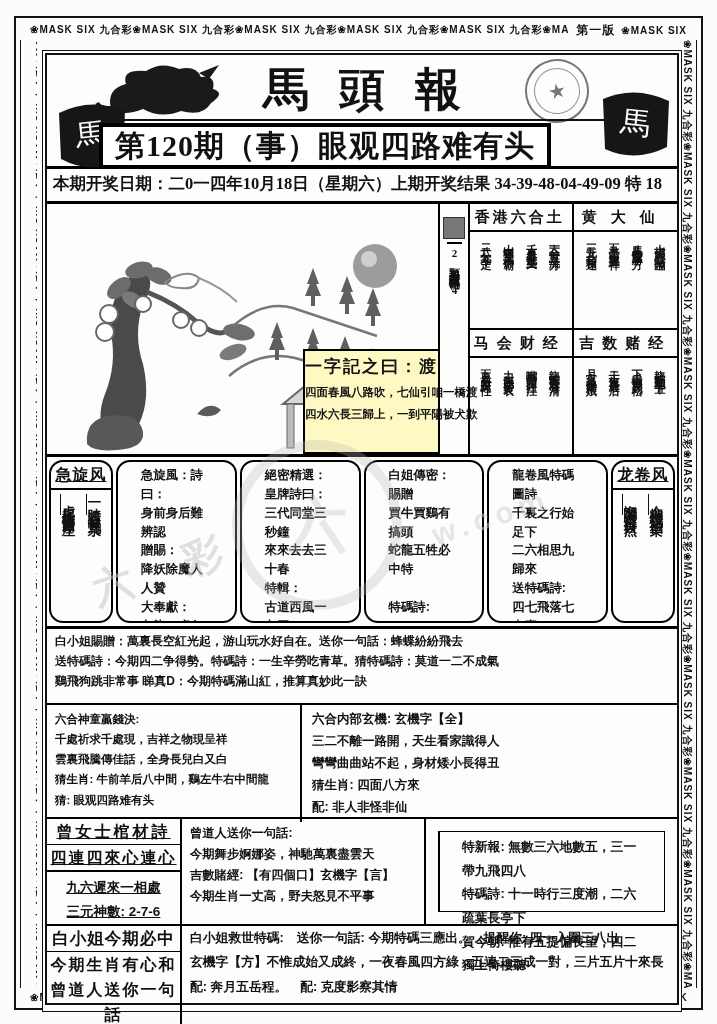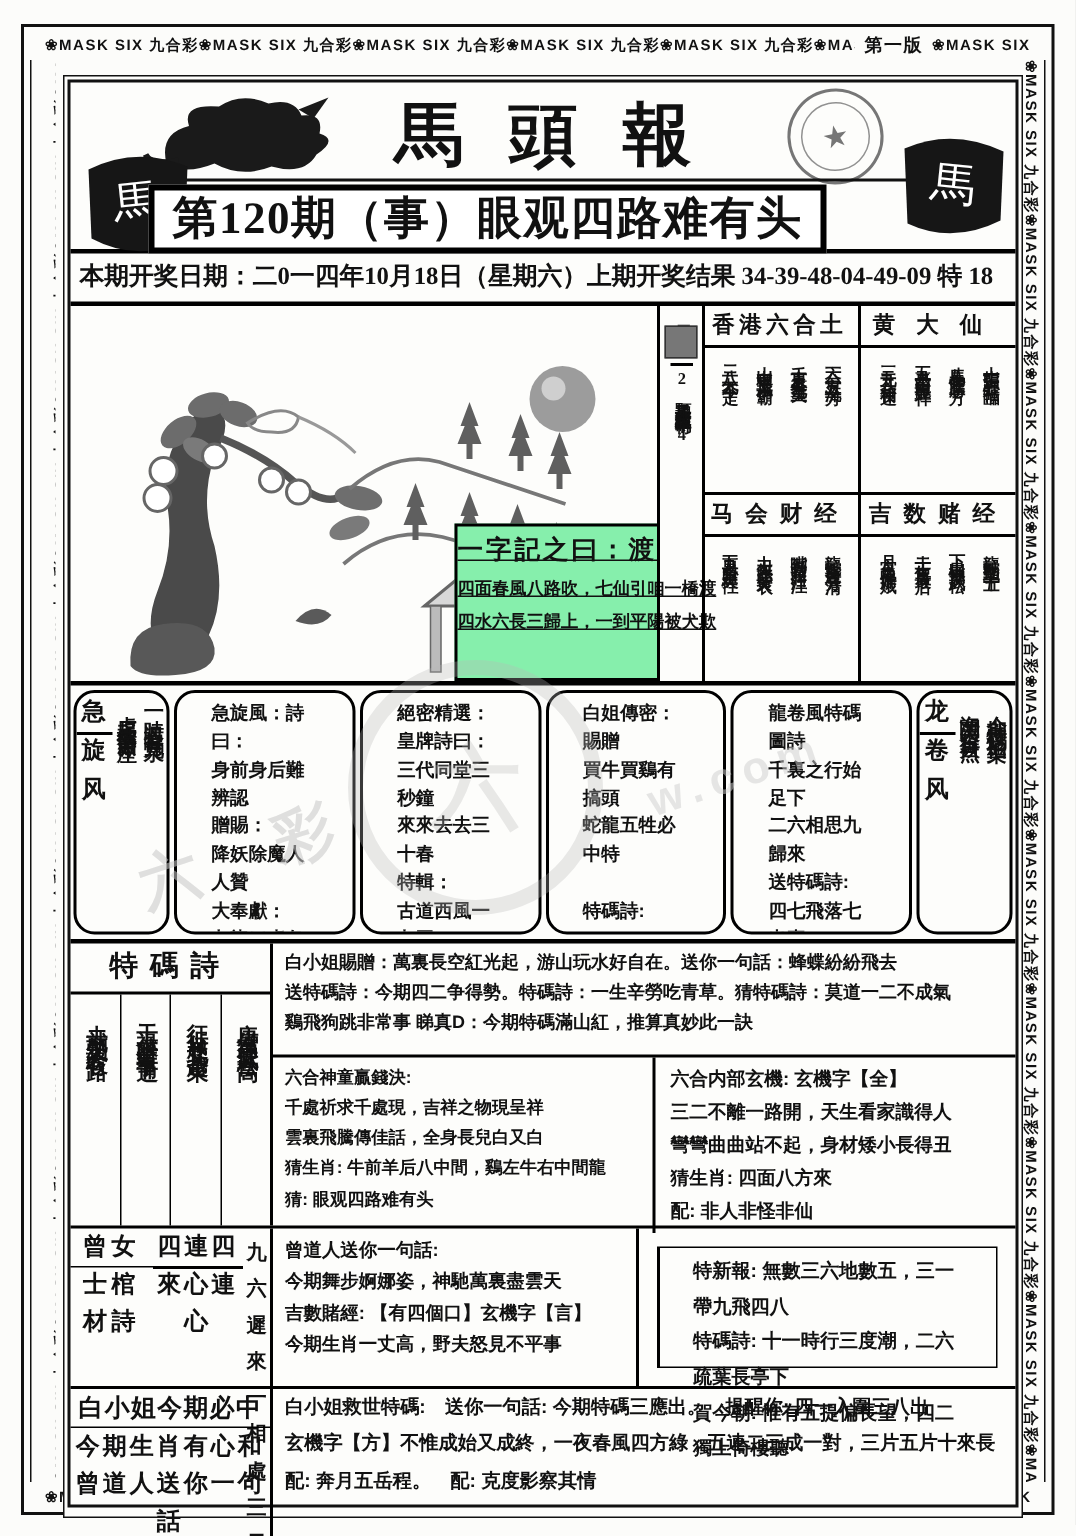--- a/index.html
+++ b/index.html
@@ -41,21 +41,21 @@
   .flag-l{left:6px;top:44px;}
   .flag-r{right:4px;top:32px;}
 
   
   .datebar{flex:0 0 auto;height:32px;border-top:3px solid #000;border-bottom:3px solid #000;
            font:bold 16.5px "Liberation Serif","DejaVu Serif",serif;line-height:30px;padding-left:6px;white-space:nowrap;}
 
   
   .upper{position:relative;flex:0 0 auto;height:250px;border-bottom:3px solid #000;}
   .illu{position:absolute;left:0;top:0;width:391px;height:250px;}
-  .word-box{position:absolute;left:256px;top:145px;width:133px;height:101px;border:2px solid #000;background:#86efac;text-align:center;text-decoration:underline;}
+  .word-box{position:absolute;left:256px;top:145px;width:133px;height:101px;border:2px solid #000;background:#fef9c3;text-align:center;}
   .word-box .wb-title{font:bold 17px "Liberation Serif",serif;letter-spacing:2px;padding-top:4px;}
   .word-box .wb-line{font:bold 11.5px "Liberation Serif",serif;margin-top:7px;white-space:nowrap;}
   .artist-strip{position:absolute;left:391px;top:0;width:28px;height:250px;border-left:2px solid #000;border-right:2px solid #000;
                 display:flex;flex-direction:column;align-items:center;}
   .artist-top{writing-mode:vertical-rl;text-orientation:upright;font:bold 11px "Liberation Serif",serif;letter-spacing:2px;padding-top:4px;}
   .artist-seal{width:20px;height:20px;border:1px solid #333;background:#777;margin:3px 0;flex:0 0 auto;}
   .artist-bottom{writing-mode:vertical-rl;text-orientation:upright;font:bold 11px "Liberation Serif",serif;letter-spacing:1px;border-top:2px solid #000;padding-top:3px;}
   .tables{position:absolute;left:421px;right:0;top:0;bottom:0;display:flex;flex-direction:column;border-radius:13px;}
   .table-row{flex:1;display:flex;}
   .table-row:first-child{border-bottom:2px solid #000;}
@@ -63,21 +63,21 @@
   .vtable + .vtable{border-left:2px solid #000;}
   .vtable-head{height:26px;border-bottom:2px solid #000;text-align:center;
                font:bold 15px "Liberation Serif","DejaVu Serif",serif;line-height:26px;}
   .ls3{letter-spacing:3px;} .ls8{letter-spacing:8px;} .ls14{letter-spacing:14px;}
   .vtable-cols{flex:1;display:flex;justify-content:space-evenly;padding:3px 2px;}
   .vcol{writing-mode:vertical-rl;text-orientation:upright;font:bold 11px "Liberation Serif",serif;letter-spacing:2.5px;}
 
   
   .midband{flex:0 0 auto;height:172px;border-bottom:3px solid #000;display:flex;gap:3px;padding:3px 2px;box-sizing:border-box;}
   .rbox{border:2px solid #000;border-radius:14px;background:transparent;overflow:hidden;}
-  .rbox-side{flex:0 0 60px;display:flex;}
+  .rbox-side{flex:0 0 60px;display:flex;flex-direction:column;text-decoration:underline;}
   .rbox-side .rb-head{height:26px;border-bottom:2px solid #000;text-align:center;
                       font:bold 16px "Liberation Serif",serif;line-height:26px;letter-spacing:1px;}
   .rb-cols{flex:1;display:flex;justify-content:space-evenly;padding:4px 0;}
   .rb-cols .vcol{font-size:13.5px;letter-spacing:3px;}
   .rbox-text{flex:1;padding:4px 23px;font:12.4px/1.52 "Liberation Sans","DejaVu Sans",sans-serif;font-weight:bold;}
   .ml{white-space:pre-line;}
 
   
   .tema{flex:0 0 auto;height:188px;border-bottom:2px solid #000;display:flex;}
   .tema-left{flex:0 0 133px;border-right:2px solid #000;display:flex;flex-direction:column;}
@@ -88,21 +88,21 @@
   .tcol:first-child{border-left:none;}
   .tcol .vcol{font-size:14.5px;letter-spacing:4px;}
   .tema-right{flex:1;display:flex;flex-direction:column;}
   .tema-top{flex:0 0 68px;border-bottom:2px solid #000;padding:3px 8px;font:12px/1.65 "Liberation Sans",sans-serif;font-weight:bold;}
   .tema-bottom{flex:1;display:flex;}
   .block-a{flex:0 0 237px;border-right:2px solid #000;padding:4px 8px;font:11.5px/1.75 "Liberation Sans",sans-serif;font-weight:bold;}
   .block-b{flex:1;padding:4px 10px;font:12.5px/1.75 "Liberation Sans",sans-serif;font-weight:bold;}
 
   
   .zeng{flex:0 0 auto;height:105px;border-bottom:2px solid #000;display:flex;}
-  .zeng-left{flex:0 0 133px;border-right:2px solid #000;display:flex;flex-direction:row;}
+  .zeng-left{flex:0 0 133px;border-right:2px solid #000;display:flex;flex-direction:column;text-decoration:underline;}
   .zl-title{height:25px;border-bottom:1px solid #000;text-align:center;font:bold 16px "Liberation Serif",serif;line-height:25px;letter-spacing:3px;}
   .zl-line{height:25px;border-bottom:2px solid #000;text-align:center;font:bold 16px "Liberation Serif",serif;line-height:25px;letter-spacing:2px;}
   .zl-inner{flex:1;text-align:center;font:bold 13.5px/1.8 "Liberation Sans",sans-serif;padding-top:4px;}
   .zeng-mid{flex:0 0 226px;border-right:2px solid #000;padding:4px 8px;font:12.3px/1.7 "Liberation Sans",sans-serif;font-weight:bold;}
   .zeng-right{flex:1;border:1px solid #000;border-left:2px solid #000;margin:12px;padding:3px 22px;
               font:12.8px/1.85 "Liberation Sans",sans-serif;font-weight:bold;}
 
   
   .bottomsec{flex:1;display:flex;}
   .bot-left{flex:0 0 133px;border-right:2px solid #000;text-align:center;}
@@ -311,37 +311,20 @@
         <div class="rbox rbox-side">
           <div class="rb-head">龙卷风</div>
           <div class="rb-cols">
             <span class="vcol">海闊天空得自然</span>
             <span class="vcol">今期特碼三伯樂</span>
           </div>
         </div>
       </div>
 
       <div class="tema">
-        <div class="tema-left">
-          <div class="tema-head">特碼詩</div>
-          <div class="tema-cols">
-            <div class="tcol">
-                <span class="vcol">去就朝天終有路</span>
-              </div>
-            <div class="tcol">
-                <span class="vcol">干禄求財事事通</span>
-              </div>
-            <div class="tcol">
-                <span class="vcol">征行越北又越東</span>
-              </div>
-            <div class="tcol">
-                <span class="vcol">唐僧高徒武松高</span>
-              </div>
-          </div>
-        </div>
         <div class="tema-right">
           <div class="tema-top ml">白小姐賜贈：萬裏長空紅光起，游山玩水好自在。送你一句話：蜂蝶紛紛飛去
 送特碼詩：今期四二争得勢。特碼詩：一生辛勞吃青草。猜特碼詩：莫道一二不成氣
 鷄飛狗跳非常事 睇真D：今期特碼滿山紅，推算真妙此一訣</div>
           <div class="tema-bottom">
             <div class="block-a ml">六合神童贏錢決:
 千處祈求千處現，吉祥之物現呈祥
 雲裏飛騰傳佳話，全身長兒白又白
 猜生肖: 牛前羊后八中間，鷄左牛右中間龍
 猜: 眼观四路难有头</div>

